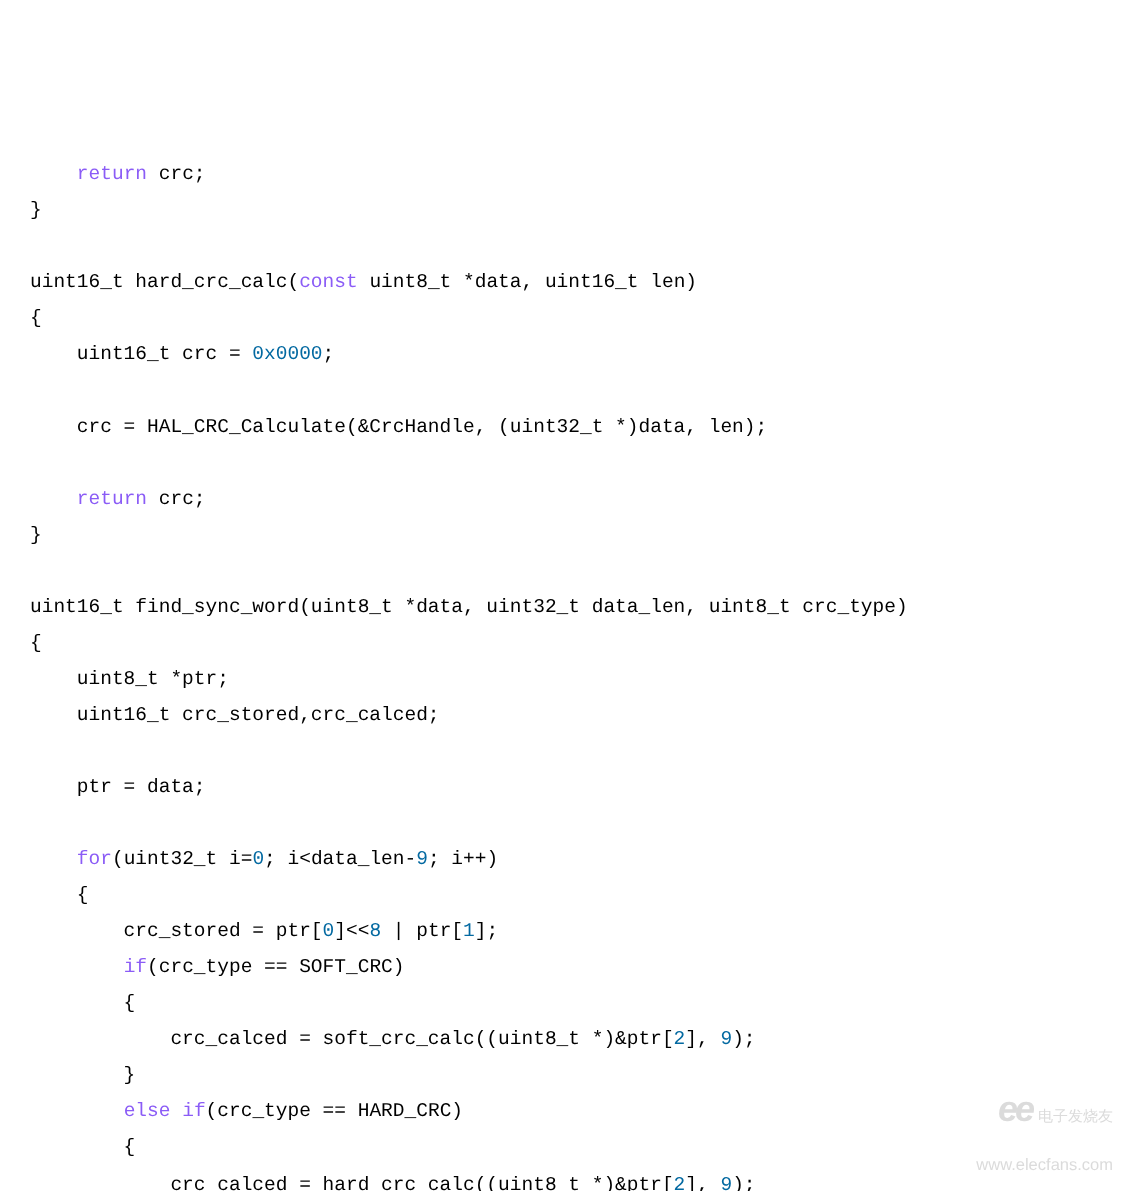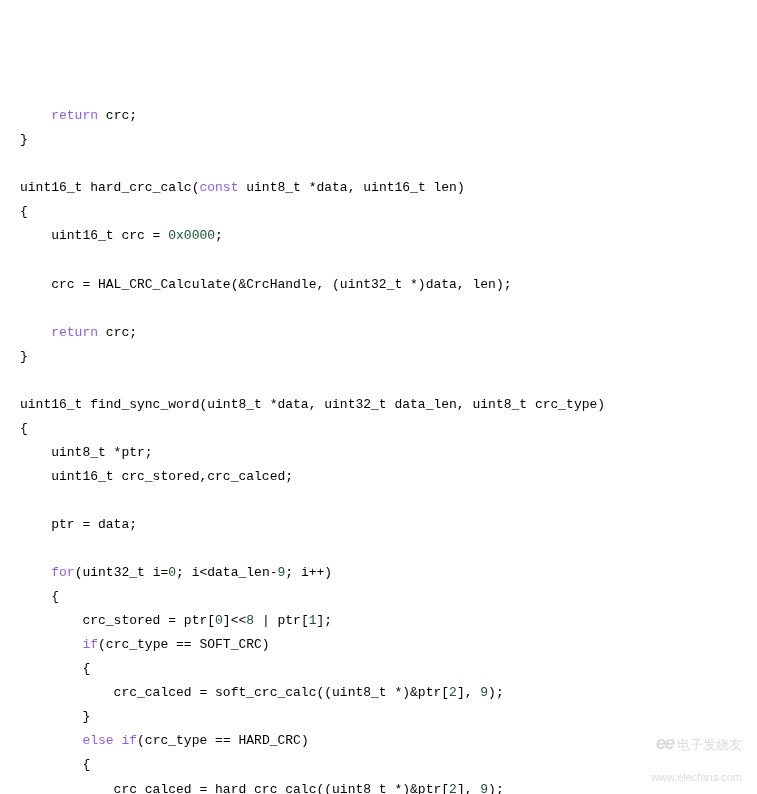--- a/index.html
+++ b/index.html
@@ -10,41 +10,41 @@
     background: #ffffff;
     color: #000000;
     padding: 8px 20px;
     white-space: pre;
     position: relative;
     width: 757px;
     height: 794px;
     overflow: hidden;
   }
   .kw { color: #8b5cf6; }
-  .num { color: #14532d; }
+  .num { color: #0369a1; }
   .watermark {
     position: absolute;
     bottom: 10px;
     right: 15px;
     font-family: Arial, sans-serif;
     font-size: 11px;
     color: #cccccc;
     text-align: right;
     opacity: 0.7;
     line-height: 1.3;
   }
   .watermark .logo {
-    font-size: 19px;
+    font-size: 24px;
     font-style: italic;
     font-weight: bold;
     display: inline-block;
     margin-right: 4px;
     letter-spacing: -2px;
   }
-  .watermark .cn { font-size: 13px; }
+  .watermark .cn { font-size: 10px; }
 </style>
 </head>
 <body>
 
 
 
 <div id="code-container">    <span class="kw">return</span> crc;
 }
 
 uint16_t hard_crc_calc(<span class="kw">const</span> uint8_t *data, uint16_t len)

